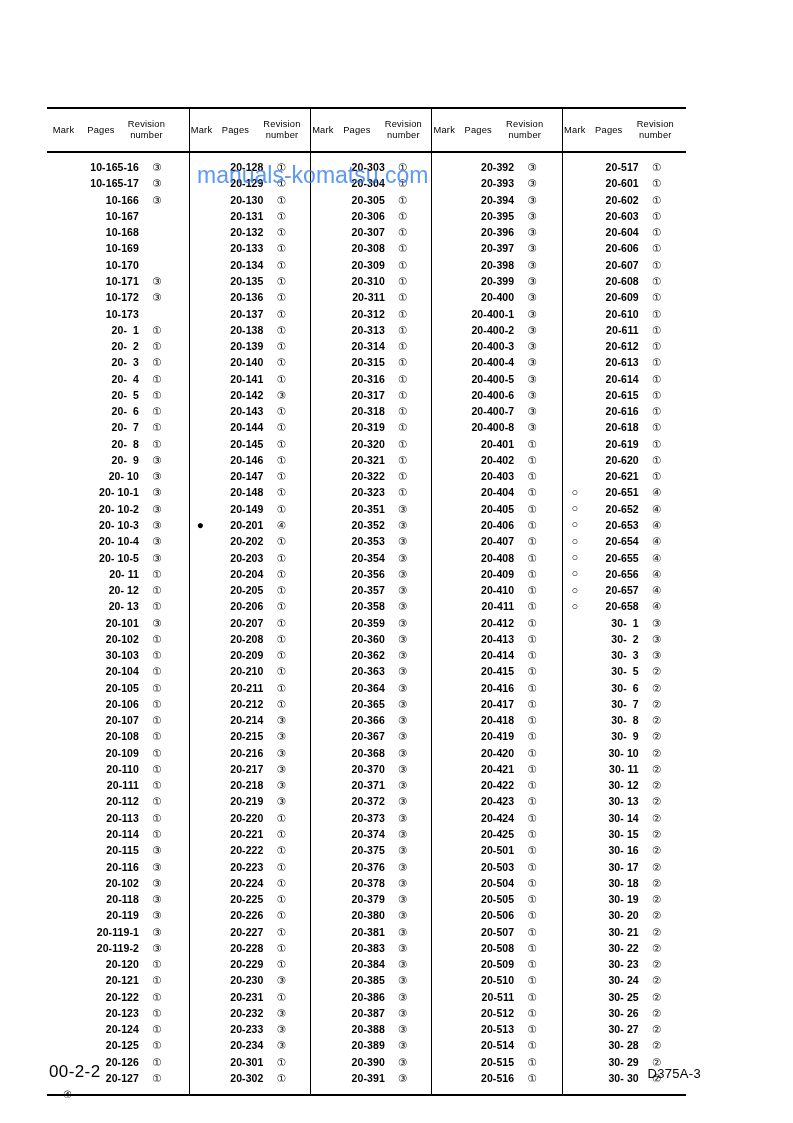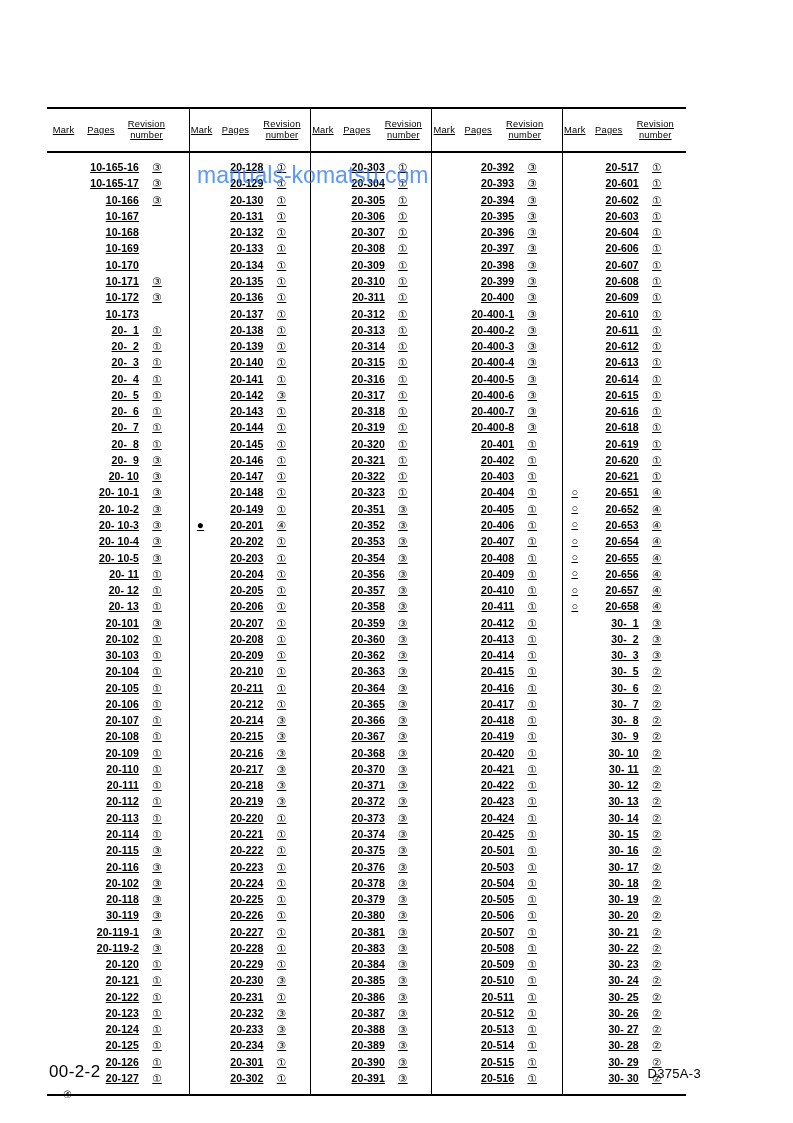--- a/index.html
+++ b/index.html
@@ -44,21 +44,21 @@
     line-height:1.15;
     letter-spacing:.2px;
   }
   .h-mark { width:33px; }
   .h-pages{ width:42px; }
   .h-rev  { width:49px; }
   .h-mark-w{ width:24px; }
   .h-pages-w{ width:44px; }
 
   
-  .grp{ position:relative;text-decoration:underline; }
+  .grp{ position:relative; }
   .grp + .grp{ border-left:1.6px solid #000; }
 
   
   .body-row td{
     border-bottom:2.2px solid #000;
     vertical-align:top;
     padding-top:6px;
     padding-bottom:8px;
     margin-top:28px;
   }
@@ -443,21 +443,21 @@
                   <div class="c-pages">20-102</div>
                   <div class="c-rev">③</div>
                 </div>
                 <div class="row">
                   <div class="c-mark"></div>
                   <div class="c-pages">20-118</div>
                   <div class="c-rev">③</div>
                 </div>
                 <div class="row">
                   <div class="c-mark"></div>
-                  <div class="c-pages">30-119</div>
+                  <div class="c-pages">20-119</div>
                   <div class="c-rev">③</div>
                 </div>
                 <div class="row">
                   <div class="c-mark"></div>
                   <div class="c-pages">20-119-1</div>
                   <div class="c-rev">③</div>
                 </div>
                 <div class="row">
                   <div class="c-mark"></div>
                   <div class="c-pages">20-119-2</div>

